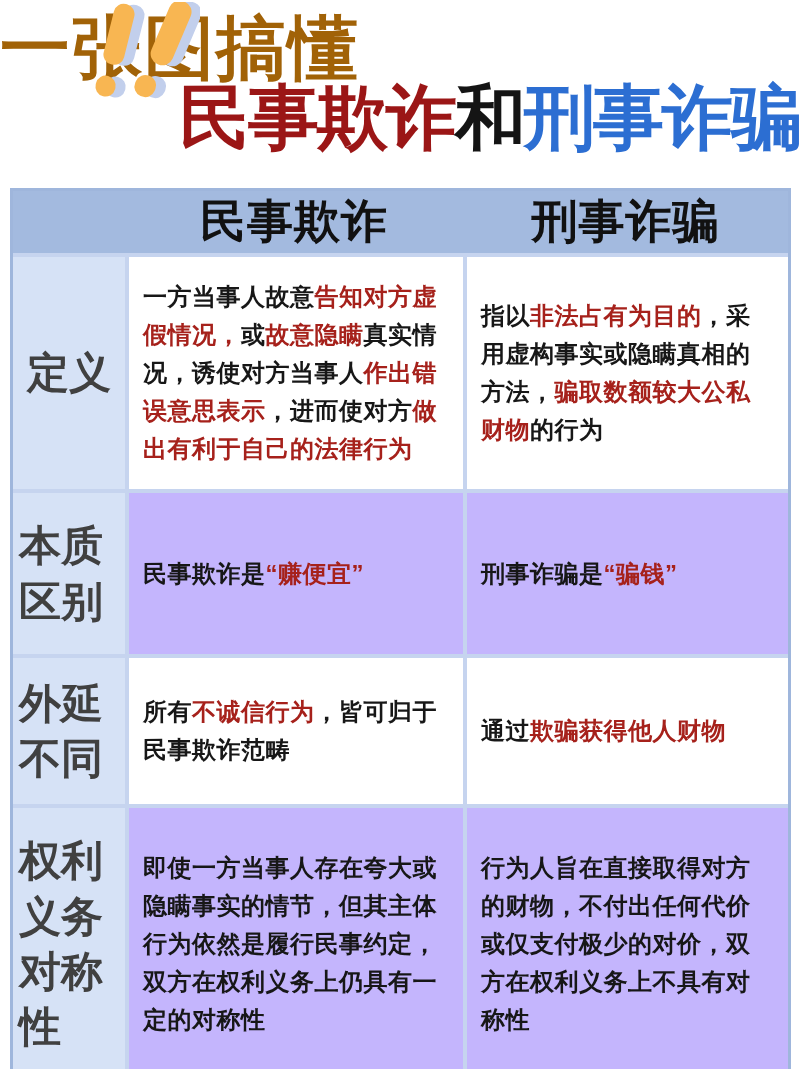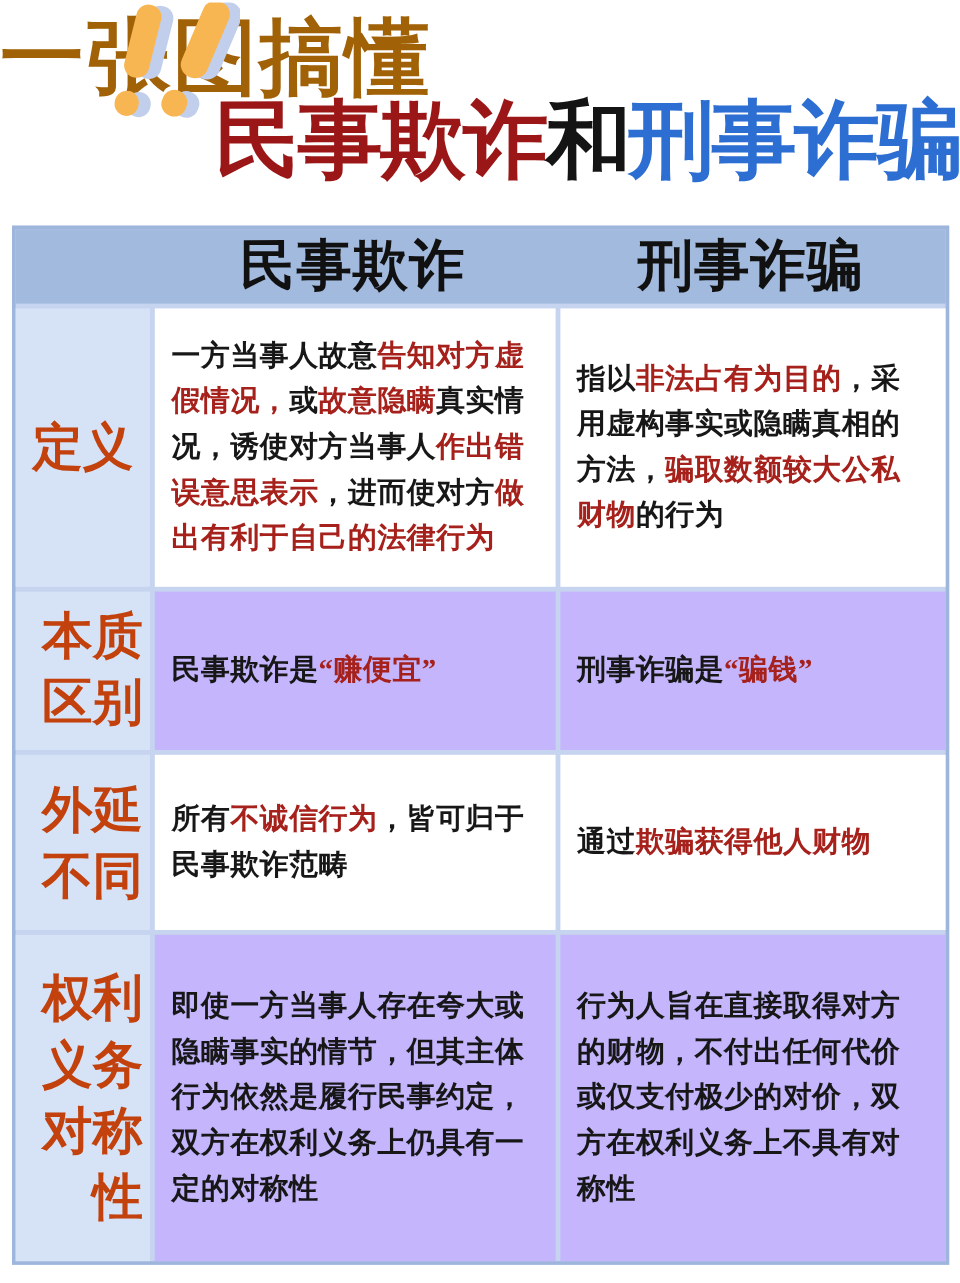--- a/index.html
+++ b/index.html
@@ -44,28 +44,28 @@
     display:flex; flex-direction:column; gap:4px;
   }
   .grid3 { display:grid; grid-template-columns:112px 1.04fr 1fr; }
   .hdr   { height:62px; background:#a3badf; align-items:center; }
   .hdr-cell {
     text-align:center; font-size:46px; color:#111;
     letter-spacing:1px;
   }
   .row   { column-gap:4px; }
   .r1 { height:232px; }
-  .r2 { height:132px;font-family:Liberation Serif, serif; }
+  .r2 { height:161px; }
   .r3 { height:146px; }
   .r4 { height:272px; }
   .label-cell {
     background:#d6e2f6;
     display:flex; align-items:center; justify-content:center;
-    text-align:right;
-    font-size:42px; line-height:1.32; color:#c2410c;
+    text-align:left;
+    font-size:42px; line-height:1.32; color:#404040;
     padding:0 6px;
   }
   .cell {
     background:#ffffff;
     display:flex; align-items:center;
     padding:2px 14px;
     font-size:24px; line-height:38px; color:#171717;
     letter-spacing:0.5px;
   }
   .row.shade .cell { background:#c4b5fd; }

